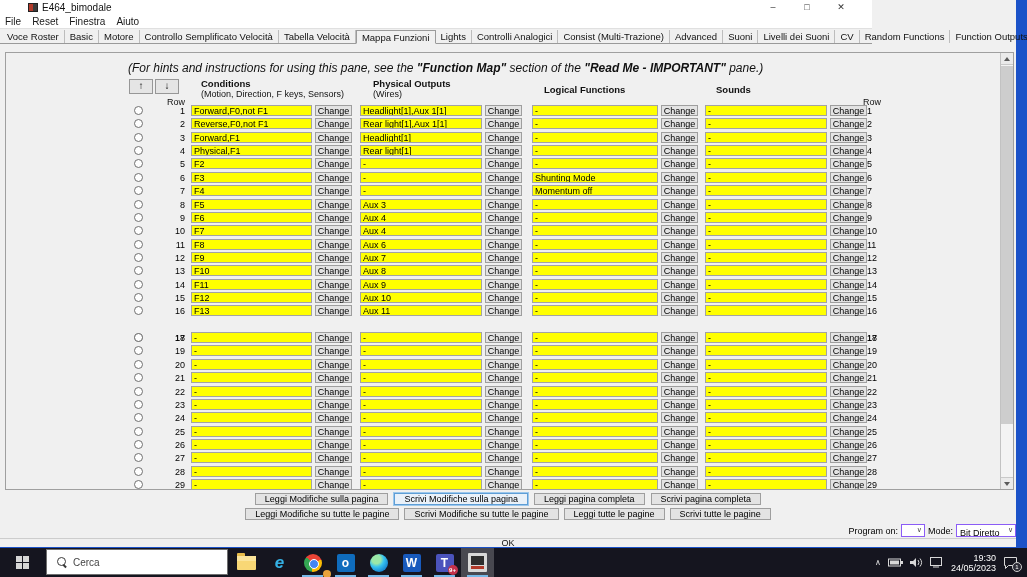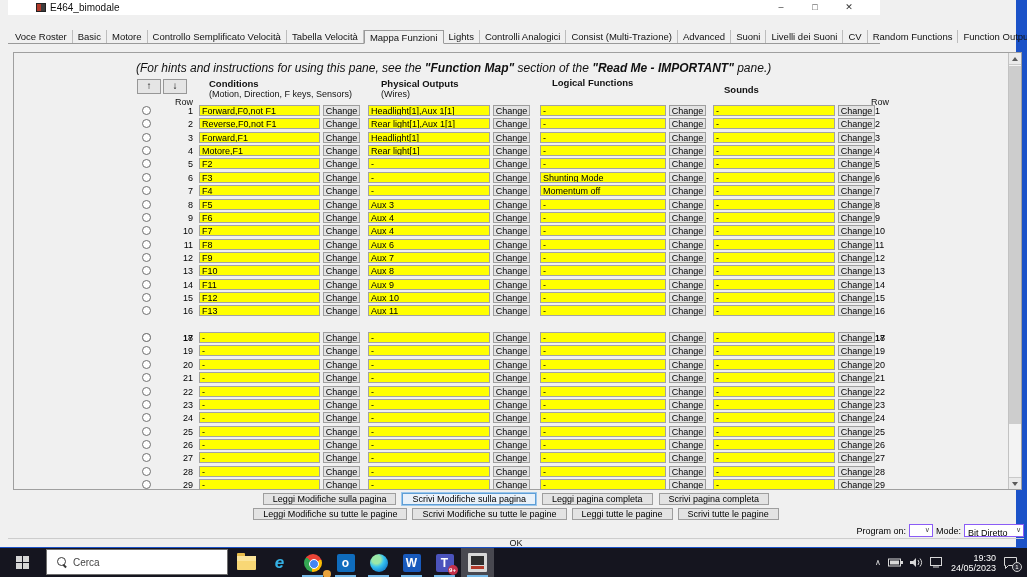--- a/index.html
+++ b/index.html
@@ -5,21 +5,21 @@
   * { margin:0; padding:0; box-sizing:border-box; }
   html,body { width:1027px; height:577px; }
   body { font-family:"Liberation Sans", sans-serif; font-size:9px; color:#000; }
   .screen { position:relative; width:1027px; height:577px; overflow:hidden; background:#f0f0f0; }
 
   
   .desktop-strip { position:absolute; left:1016px; top:0; width:11px; height:548px; background:#1b52c8; }
   .desktop-line { position:absolute; left:0; top:547px; width:1016px; height:1px; background:#1b52c8; }
 
   
-  .window { position:absolute; left:0; top:0; width:872px; height:547px; background:#f0f0f0;margin-left:8px; }
+  .window { position:absolute; left:0; top:0; width:872px; height:547px; background:#f0f0f0; }
   .titlebar { position:absolute; left:0; top:0; width:100%; height:15px; background:#ffffff; }
   .app-icon { position:absolute; left:28px; top:3px; width:10px; height:9px;
               background:linear-gradient(90deg,#b23a2a 0 45%,#3c3c3c 45% 100%); border:1px solid #222; }
   .title { position:absolute; left:42px; top:2px; font-size:10px; color:#111; }
   .win-controls { position:absolute; right:14px; top:0; height:15px; display:flex; }
   .win-controls span { width:34px; text-align:center; font-size:9px; line-height:15px; color:#333; }
 
   .menubar { position:absolute; left:0; top:15px; width:100%; height:14px; background:#ffffff;
              border-bottom:1px solid #e0e0e0; display:flex; align-items:center; padding-left:5px; }
   .menuitem { font-size:10px; color:#1a1a1a; margin-right:11px; }
@@ -42,21 +42,21 @@
   .updown { position:absolute; top:26px; width:24px; height:15px; background:#e5e5e5;
             border:1px solid #979797; font-size:10px; line-height:12px; text-align:center; color:#000; }
   #btn-up { left:123px; } #btn-down { left:149px; }
   .rowlabel { position:absolute; font-size:9px; color:#111; }
   .rowlabel.left { left:143px; top:44px; width:36px; text-align:right; }
   .rowlabel.right { left:857px; top:44px; }
   .colhead { position:absolute; font-size:9.5px; font-weight:bold; color:#111; white-space:nowrap; }
   .colsub  { position:absolute; font-size:9px; color:#111; white-space:nowrap; }
   .h-cond  { left:195px; top:25px; } .h-cond-sub { left:195px; top:36px; }
   .h-phys  { left:367px; top:25px; } .h-phys-sub { left:367px; top:36px; }
-  .h-logic { left:538px; top:24px; }
+  .h-logic { left:538px; top:31px; }
   .h-sound { left:710px; top:31px; }
 
   .trow { position:absolute; left:0; width:995px; height:13px; }
   .trow > * { position:absolute; }
   .radio { width:9px; height:9px; border:1px solid #707070; border-radius:50%; background:#fff; }
   .c-radio { left:128px; top:1px; }
   .num { font-size:9px; top:1px; color:#000; }
   .c-num  { left:143px; width:36px; text-align:right; }
   .c-numr { left:861px; width:22px; text-align:left; }
   .field { height:11px; line-height:10px; background:#ffff00; border:1px solid #a3a3a3;
@@ -157,20 +157,26 @@
     <div class="titlebar">
       <span class="app-icon"></span>
       <span class="title">E464_bimodale</span>
       <div class="win-controls">
         <span>–</span>
         <span>□</span>
         <span>✕</span>
       </div>
     </div>
 
+    <div class="menubar" id="menubar">
+        <span class="menuitem">File</span>
+        <span class="menuitem">Reset</span>
+        <span class="menuitem">Finestra</span>
+        <span class="menuitem">Aiuto</span>
+      </div>
     <div class="tabbar" id="tabbar">
         <div class="tab">Voce Roster</div>
         <div class="tab">Basic</div>
         <div class="tab">Motore</div>
         <div class="tab">Controllo Semplificato Velocità</div>
         <div class="tab">Tabella Velocità</div>
         <div class="tab active">Mappa Funzioni</div>
         <div class="tab">Lights</div>
         <div class="tab">Controlli Analogici</div>
         <div class="tab">Consist (Multi-Trazione)</div>
@@ -236,21 +242,21 @@
             <span class="chg c-chg2">Change</span>
             <span class="field c-logic">-</span>
             <span class="chg c-chg3">Change</span>
             <span class="field c-sound">-</span>
             <span class="chg c-chg4">Change</span>
             <span class="num c-numr">3</span>
           </div>
           <div class="trow" style="top: 92.08px;">
             <span class="radio c-radio"></span>
             <span class="num c-num">4</span>
-            <span class="field c-cond">Motore,F1</span>
+            <span class="field c-cond">Physical,F1</span>
             <span class="chg c-chg1">Change</span>
             <span class="field c-phys">Rear light[1]</span>
             <span class="chg c-chg2">Change</span>
             <span class="field c-logic">-</span>
             <span class="chg c-chg3">Change</span>
             <span class="field c-sound">-</span>
             <span class="chg c-chg4">Change</span>
             <span class="num c-numr">4</span>
           </div>
           <div class="trow" style="top: 105.44px;">

